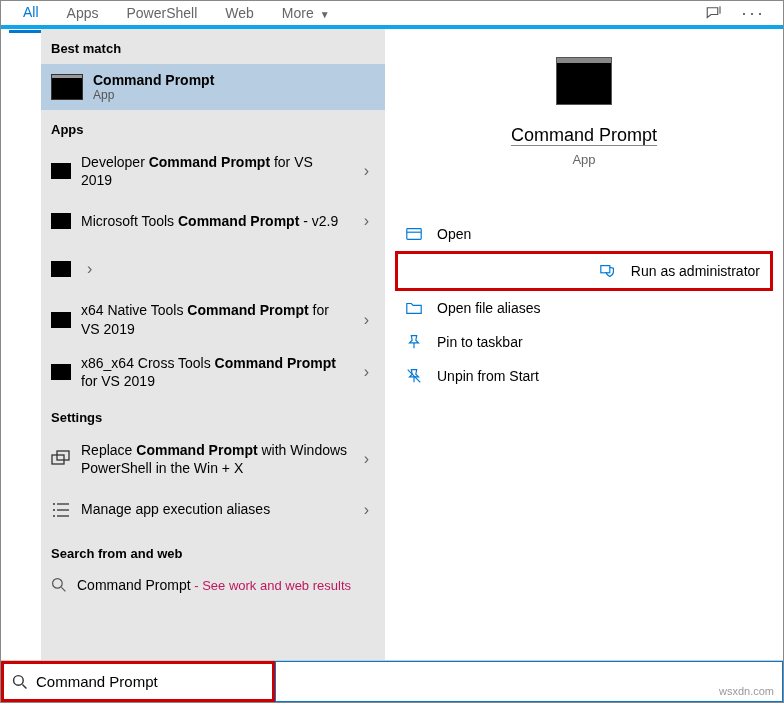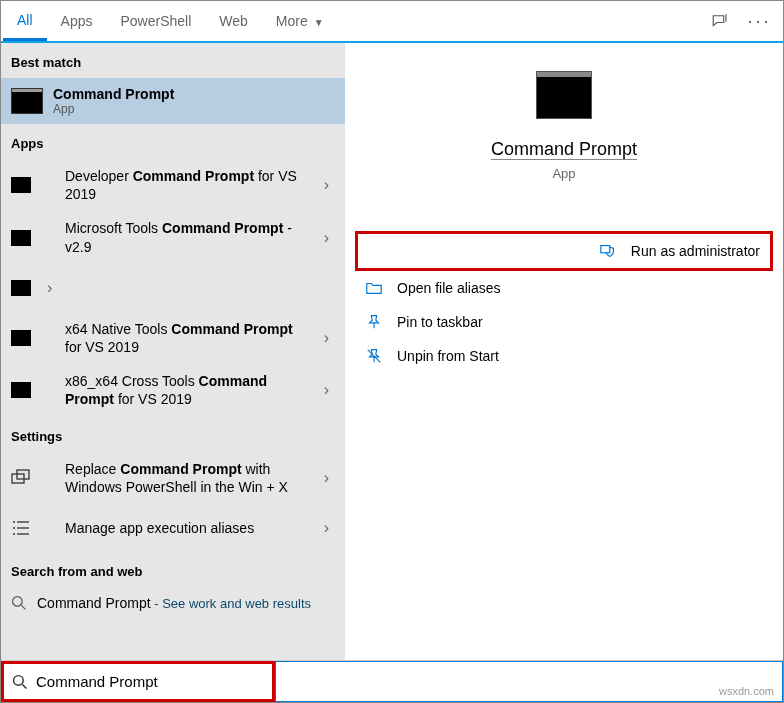--- a/index.html
+++ b/index.html
@@ -1,57 +1,57 @@
 <!DOCTYPE html>
 <html><head>
 <meta charset="utf-8">
 <style>
 * { margin: 0; padding: 0; box-sizing: border-box; font-family: 'Segoe UI', Tahoma, sans-serif; }
 body { width: 784px; height: 703px; background: #fff; position: relative; overflow: hidden; }
 .container { width: 784px; height: 703px; border: 1px solid #888; display: flex; flex-direction: column; }
-.top-tabs { display: flex; align-items: center; height: 42px; border-bottom: 2px solid #0ea5e9; padding: 0 2px; }
+.top-tabs { display: flex; align-items: center; height: 28px; border-bottom: 4px solid #0ea5e9; padding: 0 8px; }
 .tab { padding: 10px 14px; font-size: 14px; color: #666; cursor: pointer; }
 .tab.active { color: #0078d4; border-bottom: 3px solid #0078d4; margin-bottom: -1px; font-weight: 400; }
 .tab-chevron { font-size: 10px; margin-left: 2px; color: #666; }
 .top-right { margin-left: auto; display: flex; gap: 18px; align-items: center; padding-right: 10px; }
 .top-icon { width: 18px; height: 18px; color: #555; }
 .dots { font-size: 18px; color: #555; letter-spacing: 2px; }
-.body-area { flex: 1; display: flex; overflow: hidden; }
+.body-area { flex: 1; display: flex; overflow: hidden; padding-left: 40px; }
 .left-panel { width: 344px; background: #e6e6e6; overflow-y: hidden; display: flex; flex-direction: column; }
 .right-panel { flex: 1; background: #fff; padding: 20px 0; }
 .section-header { font-size: 13px; font-weight: 600; padding: 12px 10px 8px 10px; color: #000; }
 .best-match-item { display: flex; align-items: center; background: #b7cde2; padding: 8px 10px; gap: 10px; }
 .cmd-icon { width: 32px; height: 26px; background: #000; border: 1px solid #333; position: relative; }
 .cmd-icon::before { content: ''; position: absolute; top: 0; left: 0; right: 0; height: 3px; background: #999; }
 .best-title { font-size: 14px; font-weight: 600; }
 .best-sub { font-size: 12px; color: #555; }
 .list-item { display: flex; align-items: center; padding: 8px 10px; gap: 10px; min-height: 48px; }
 .list-icon { width: 20px; height: 16px; background: #000; flex-shrink: 0; }
 .list-icon.setting { background: none; width: 20px; height: 20px; }
-.list-text { flex: 1; font-size: 14px; color: #000; line-height: 1.3; margin-left: 24px; }
+.list-text { flex: 1; font-size: 14px; color: #000; line-height: 1.3; }
 .list-text .bold { font-weight: 600; }
 .chevron { color: #666; font-size: 16px; padding: 0 6px; }
 .preview { display: flex; flex-direction: column; align-items: center; padding-top: 8px; }
 .preview-icon { width: 56px; height: 48px; background: #000; border: 1px solid #555; position: relative; margin-bottom: 20px; }
 .preview-icon::before { content: ''; position: absolute; top: 0; left: 0; right: 0; height: 5px; background: #888; }
 .preview-title { font-size: 18px; font-weight: 400; color: #000; text-decoration: underline; text-decoration-color: #888; text-underline-offset: 4px; }
 .preview-sub { font-size: 13px; color: #666; margin-top: 6px; }
 .action-list { margin-top: 50px; padding: 0 10px; }
 .action-item { display: flex; align-items: center; padding: 8px 10px; gap: 14px; font-size: 14px; }
 .action-item.highlight { border: 3px solid #c00; justify-content: flex-end; }
 .action-icon { width: 18px; height: 18px; display: flex; align-items: center; justify-content: center; }
 .search-bar-row { display: flex; height: 42px; border-top: 1px solid #ccc; }
 .search-left { width: 274px; border: 3px solid #c00; display: flex; align-items: center; padding: 0 8px; gap: 8px; background: #fff; }
 .search-input { border: none; outline: none; font-size: 15px; flex: 1; }
 .search-right { flex: 1; border: 1px solid #0078d4; background: #fff; }
 .watermark { position: absolute; bottom: 6px; right: 10px; font-size: 11px; color: #999; margin-left: 12px; }
 .search-icon-small { width: 16px; height: 16px; flex-shrink: 0; }
 .web-item { display: flex; align-items: flex-start; padding: 8px 10px; gap: 10px; }
 .web-text { font-size: 14px; }
-.web-sub { color: #0c4a6e; font-size: 13px; }
+.web-sub { color: #be185d; font-size: 13px; }
 svg { display: block; }
 </style>
 </head>
 <body>
 
 <div class="container">
   <div class="top-tabs">
     <div class="tab active">All</div>
     <div class="tab">Apps</div>
     <div class="tab">PowerShell</div>
@@ -146,20 +146,29 @@
       </div>
     </div>
 
     <div class="right-panel">
       <div class="preview">
         <div class="preview-icon"></div>
         <div class="preview-title">Command Prompt</div>
         <div class="preview-sub">App</div>
       </div>
       <div class="action-list">
+        <div class="action-item">
+          <span class="action-icon">
+            <svg viewBox="0 0 20 20" fill="none" stroke="#0078d4" stroke-width="1.3">
+                <rect x="2" y="4" width="16" height="12" rx="1"></rect>
+                <line x1="2" y1="8" x2="18" y2="8"></line>
+              </svg>
+          </span>
+          <span>Open</span>
+        </div>
         <div class="action-item highlight">
           <span class="action-icon">
             <svg viewBox="0 0 20 20" fill="none" stroke="#0078d4" stroke-width="1.3">
                 <rect x="2" y="4" width="10" height="8"></rect>
                 <path d="M12 6l4 1v4c0 3-4 5-4 5s-4-2-4-5"></path>
               </svg>
           </span>
           <span>Run as administrator</span>
         </div>
         <div class="action-item">

